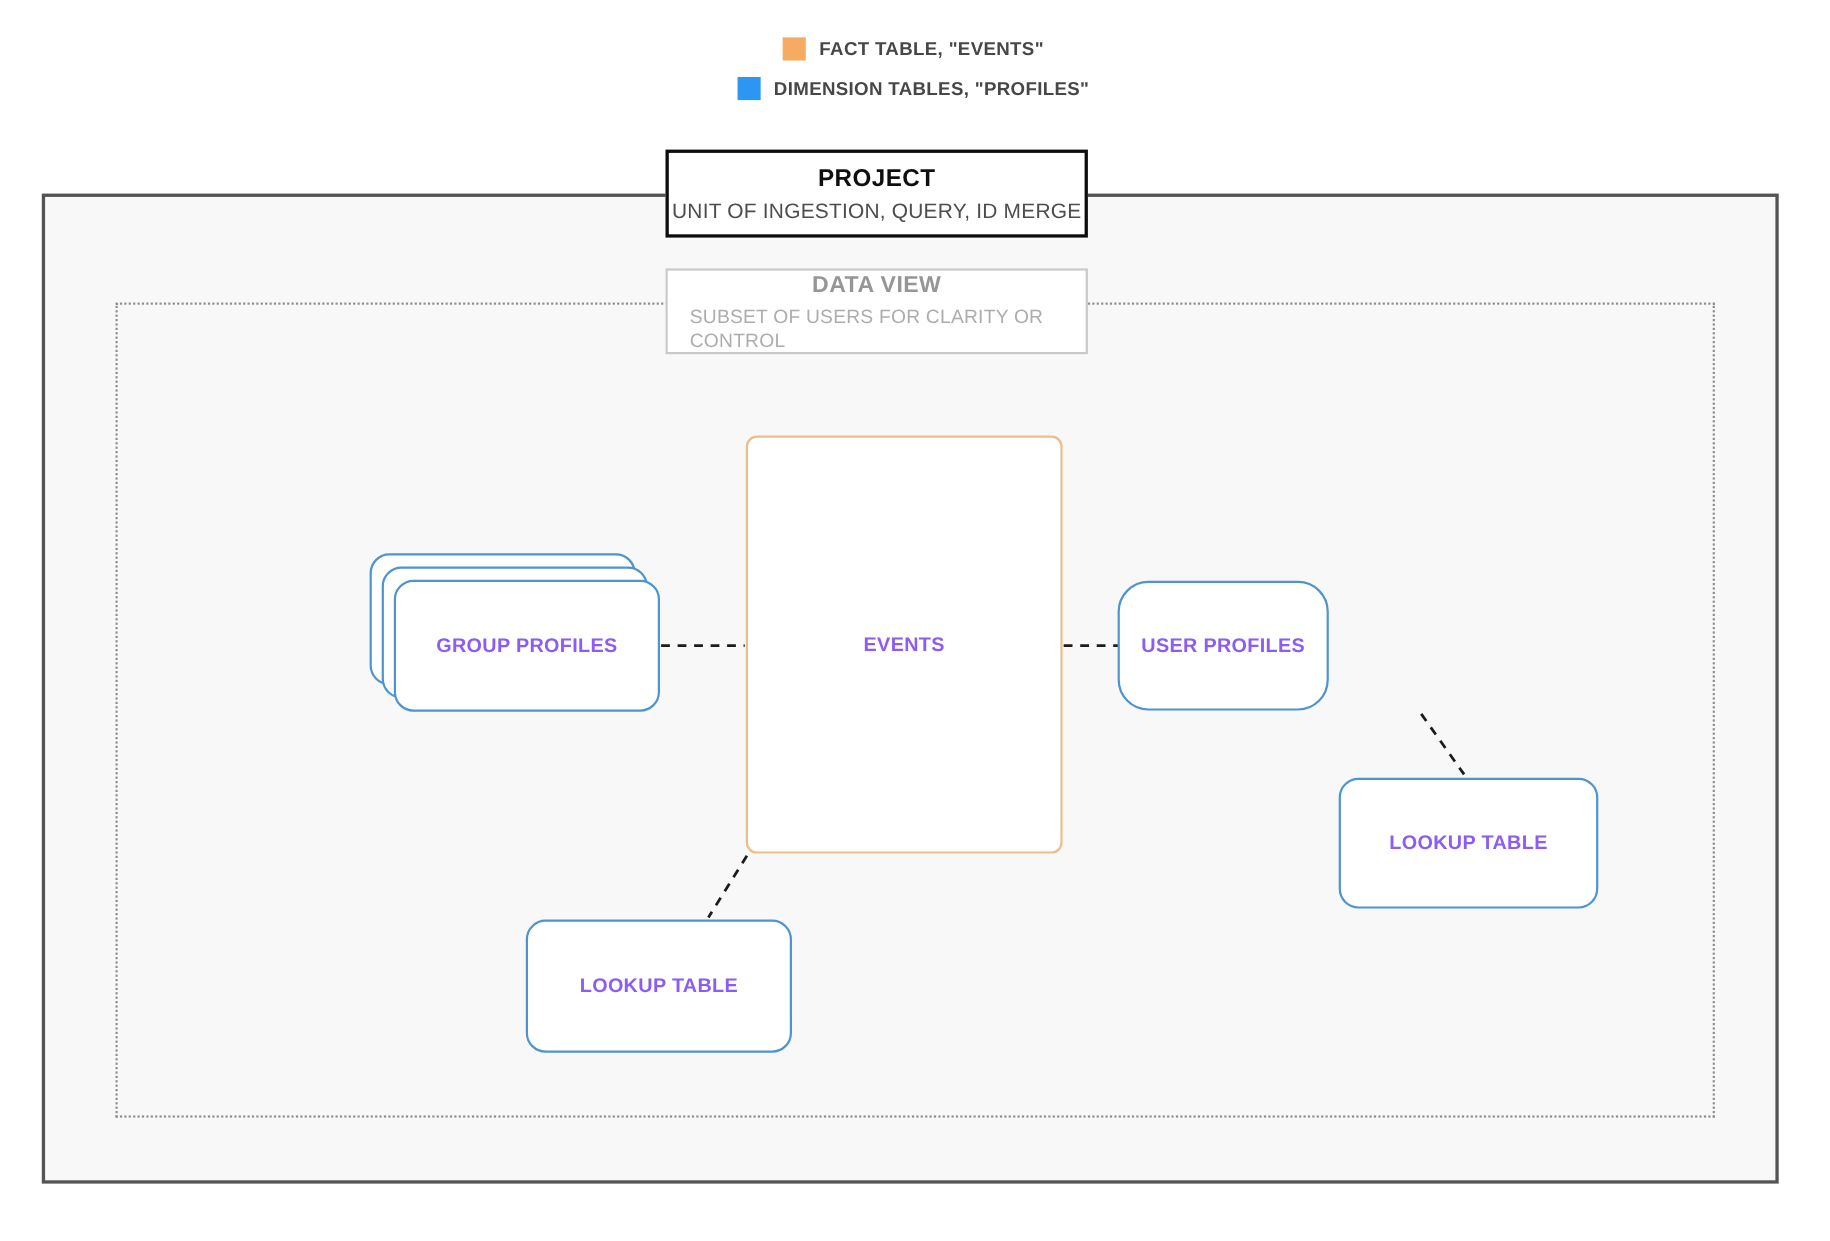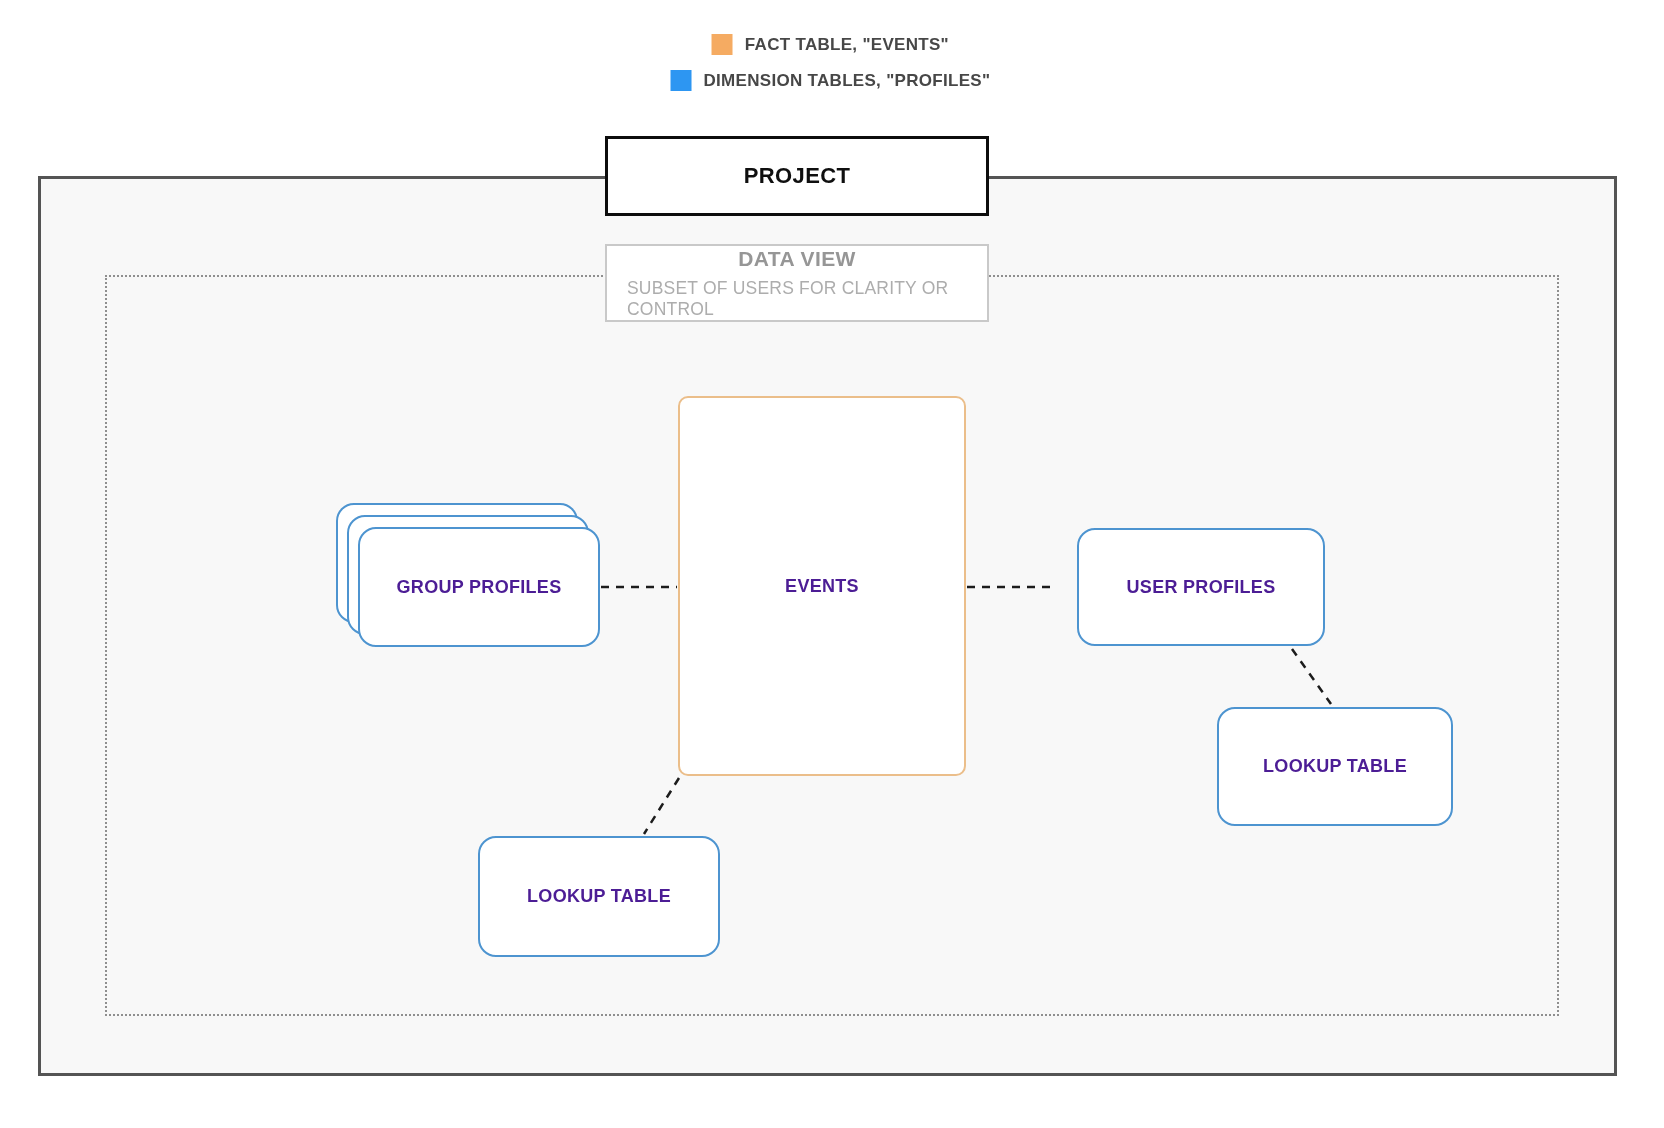--- a/index.html
+++ b/index.html
@@ -36,27 +36,27 @@
   .dataview-title{font-size:21px;font-weight:bold;color:#969696;letter-spacing:.4px;}
   .dataview-subtitle{font-size:17.5px;color:#adadad;letter-spacing:.2px;margin-left:20px;}
   
   .connectors{position:absolute;left:0;top:0;width:1664px;height:1128px;z-index:2;pointer-events:none;}
   .connectors line{stroke:#1c1c1c;stroke-width:2.5;stroke-dasharray:8 7;}
   
   .node{
     position:absolute;box-sizing:border-box;background:#ffffff;
     display:flex;align-items:center;justify-content:center;z-index:3;
   }
-  .node-label{font-size:18px;font-weight:bold;color:#4c1d95;letter-spacing:.3px;white-space:nowrap;text-align:right;}
+  .node-label{font-size:18px;font-weight:bold;color:#8b5cf6;letter-spacing:.3px;white-space:nowrap;text-align:right;}
   .blue-node{border:2.5px solid #4d94d0;border-radius:18px;}
   .events-node{
     left:678px;top:396px;width:288px;height:380px;
     border:2px solid #ebbe8a;border-radius:10px;
   }
-  .user-profiles-node{left:1077px;top:528px;width:248px;height:118px;}
+  .user-profiles-node{left:1016px;top:528px;width:192px;height:118px;border-radius:28px;}
   .lookup-bottom-node{left:478px;top:836px;width:242px;height:121px;}
   .lookup-right-node{left:1217px;top:707px;width:236px;height:119px;}
   
   .stack-card{
     position:absolute;box-sizing:border-box;background:#ffffff;
     border:2.5px solid #4d94d0;border-radius:18px;width:242px;height:120px;z-index:3;
   }
   .stack-back{left:336px;top:503px;}
   .stack-mid{left:347px;top:515px;}
   .group-profiles-node{left:358px;top:527px;width:242px;height:120px;}
@@ -75,20 +75,21 @@
       <span class="swatch" style="background: rgb(45, 150, 242);"></span>
       <span class="legend-label">DIMENSION TABLES, "PROFILES"</span>
     </div>
   </div>
 
   <div class="outer-rect"></div>
   <div class="dotted-rect"></div>
 
   <div class="hdr-box project-box">
     <div class="project-title">PROJECT</div>
+    <div class="project-subtitle">UNIT OF INGESTION, QUERY, ID MERGE</div>
   </div>
 
   <div class="hdr-box dataview-box">
     <div class="dataview-title">DATA VIEW</div>
     <div class="dataview-subtitle">SUBSET OF USERS FOR CLARITY OR CONTROL</div>
   </div>
 
   <svg class="connectors" viewBox="0 0 1664 1128" xmlns="http://www.w3.org/2000/svg">
     <line x1="601" y1="587" x2="677" y2="587"></line>
     <line x1="967" y1="587" x2="1055" y2="587"></line>

